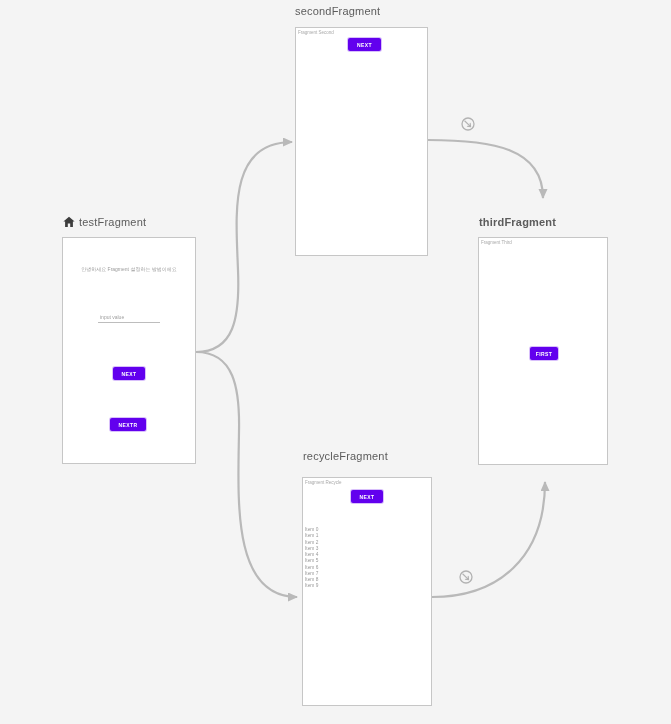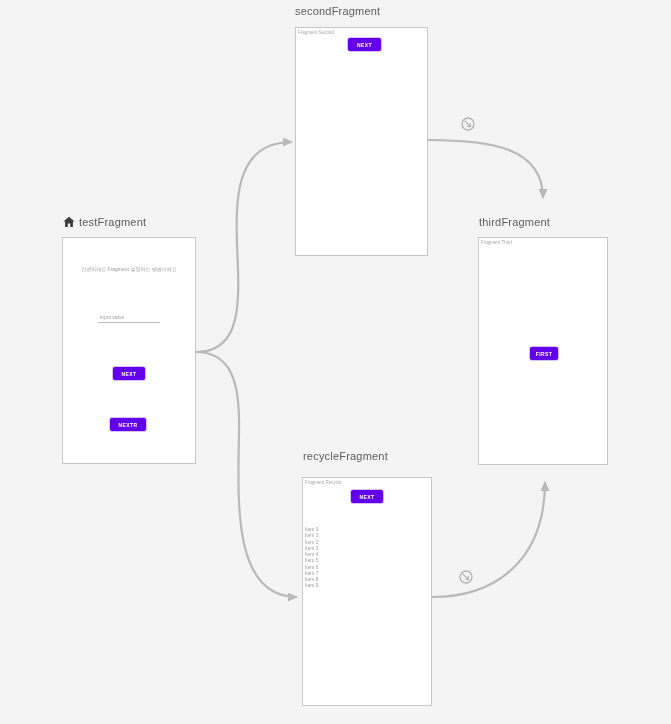--- a/index.html
+++ b/index.html
@@ -136,21 +136,21 @@
   </div>
 
   <div class="frag-title" style="left:295px; top:5px;align-items:flex-end;">
     <span>secondFragment</span>
   </div>
   <div class="card" style="left:295px; top:27px; width:133px; height:229px;">
     <div class="tiny-label">Fragment Second</div>
     <div class="btn" style="left:52px; top:10px; width:33px; height:13px;">NEXT</div>
   </div>
 
-  <div class="frag-title" style="left:479px; top:216px;">
+  <div class="frag-title" style="left:479px; top:216px;font-weight:bold;">
     <span>thirdFragment</span>
   </div>
   <div class="card" style="left:478px; top:237px; width:130px; height:228px;">
     <div class="tiny-label">Fragment Third</div>
     <div class="btn" style="left:51px; top:109px; width:28px; height:13px;">FIRST</div>
   </div>
 
   <div class="frag-title" style="left:303px; top:450px;">
     <span>recycleFragment</span>
   </div>

